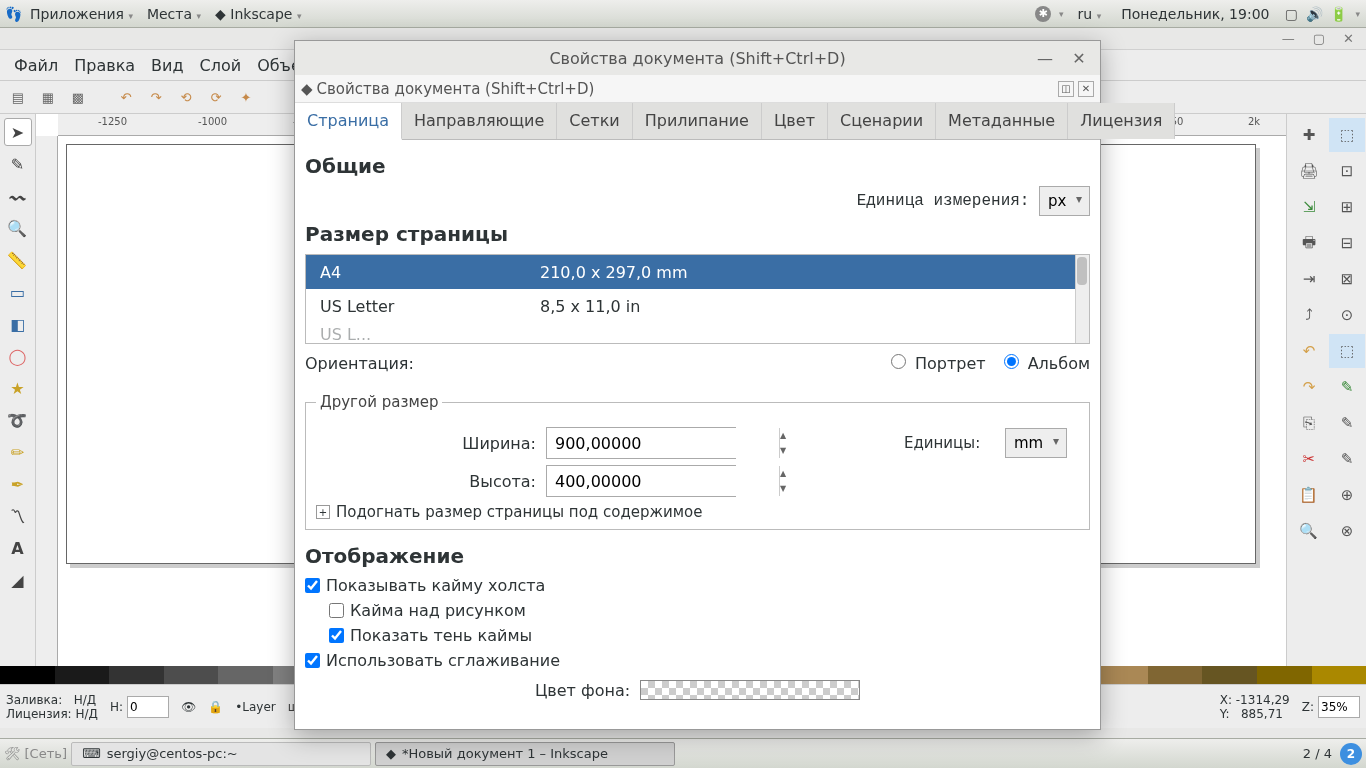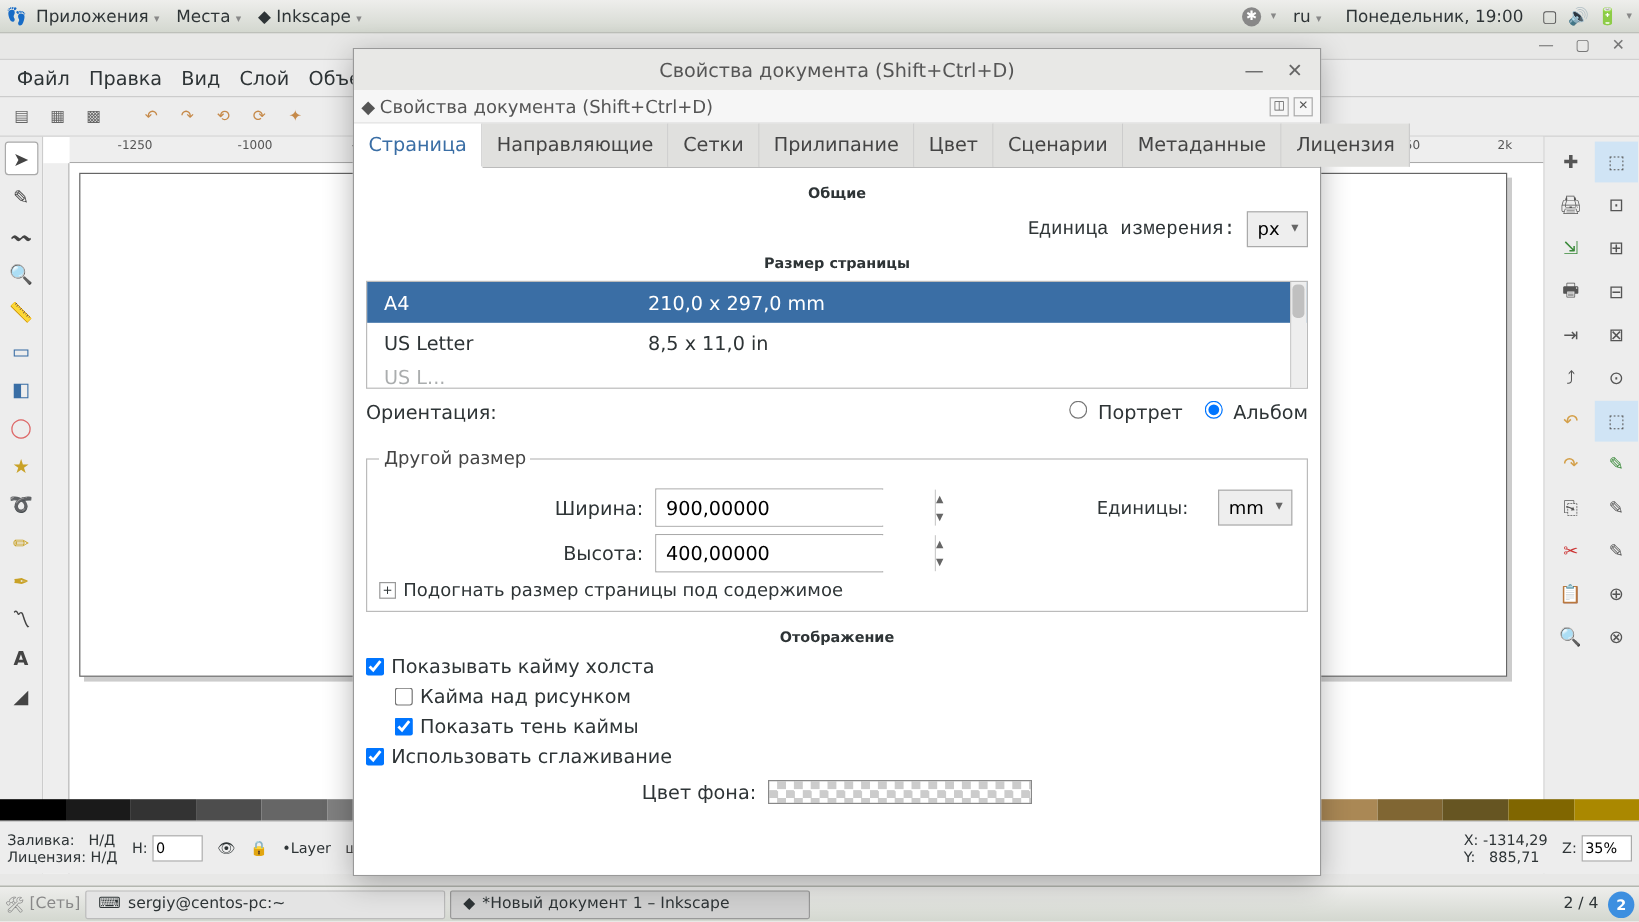--- a/index.html
+++ b/index.html
@@ -64,41 +64,41 @@
 .dialog-titlebar .wbtn { position:absolute; top:8px; width:18px; height:18px; display:flex; align-items:center; justify-content:center; color:#666; cursor:pointer; }
 .dialog-inner-title { height:28px; display:flex; align-items:center; padding:0 6px; color:#555; font-size:15px; border-bottom:1px solid #ddd; }
 .dialog-inner-title .rb { margin-left:auto; display:flex; gap:4px; }
 .dialog-inner-title .rb span { width:16px; height:16px; border:1px solid #aaa; display:inline-flex; align-items:center; justify-content:center; font-size:10px; cursor:pointer; }
 
 .tabs { display:flex; border-bottom:1px solid #bbb; background:#e8e8e6; }
 .tabs .tab { padding:8px 12px; font-size:16px; color:#444; border-right:1px solid #ccc; background:#e0e0de; cursor:pointer; }
 .tabs .tab.active { background:#fff; border-bottom:2px solid #fff; margin-bottom:-1px; color:#3a6ea5; }
 
 .dialog-body { flex:1; overflow:hidden; background:#fff; padding:8px 10px 4px 10px; }
-.section-title { font-weight:bold; margin:6px 0 8px 0; font-size:12px;text-align:center; }
+.section-title { font-weight:bold; margin:6px 0 8px 0; font-size:20px; }
 .row { display:flex; align-items:center; margin:6px 0; }
 .row label { font-size:16px;font-family:Liberation Mono, monospace; }
 .row .push { margin-left:auto; }
 select.combo { height:30px; border:1px solid #aaa; background:#eee; padding:0 22px 0 8px; font-size:15px; appearance:none; position:relative; }
 .combo-wrap { position:relative; display:inline-block; }
 .combo-wrap::after { content:"▾"; position:absolute; right:8px; top:6px; color:#666; pointer-events:none; font-size:12px; }
 
 
 .size-list { border:1px solid #bbb; height:90px; position:relative; margin-top:4px; }
 .size-list .scrolltrack { position:absolute; right:0; top:0; bottom:0; width:14px; background:#eee; border-left:1px solid #ccc; }
 .size-list .scrollthumb { position:absolute; right:2px; top:2px; width:10px; height:28px; background:#c0c0c0; border-radius:4px; }
 .size-row { display:flex; height:34px; align-items:center; padding:0 14px; font-size:16px; }
 .size-row.sel { background:#3a6ea5; color:#fff; }
 .size-row .name { width:220px; }
 
 .orient-row { display:flex; align-items:center; margin:10px 0 6px 0; font-size:16px; }
 .orient-row .radios { margin-left:auto; display:flex; gap:18px; align-items:center; }
 .orient-row input[type=radio] { width:15px; height:15px; margin-right:4px; }
 
-fieldset.custom { border:1px solid #bbb; padding:10px 12px 8px 10px; margin-top:20px; }
+fieldset.custom { border:1px solid #bbb; padding:10px 22px 8px 10px; margin-top:20px; }
 fieldset.custom legend { padding:0 4px; color:#444; font-size:15px; }
 .dimrow { display:flex; align-items:center; margin:6px 0; gap:10px; }
 .dimrow .lbl { width:220px; text-align:right; font-size:16px; }
 .spin { display:flex; border:1px solid #aaa; height:32px; width:190px; background:#fff;gap:16px; }
 .spin input { flex:1; border:none; padding:0 8px; font-size:16px; outline:none; }
 .spin .arrows { width:18px; display:flex; flex-direction:column; border-left:1px solid #ccc; }
 .spin .arrows span { flex:1; display:flex; align-items:center; justify-content:center; font-size:8px; color:#666; cursor:pointer; }
 .expand-row { margin-top:6px; font-size:15px; display:flex; align-items:center; gap:6px; }
 .expand-row .plus { width:14px; height:14px; border:1px solid #999; display:inline-flex; align-items:center; justify-content:center; font-size:10px; }
 

